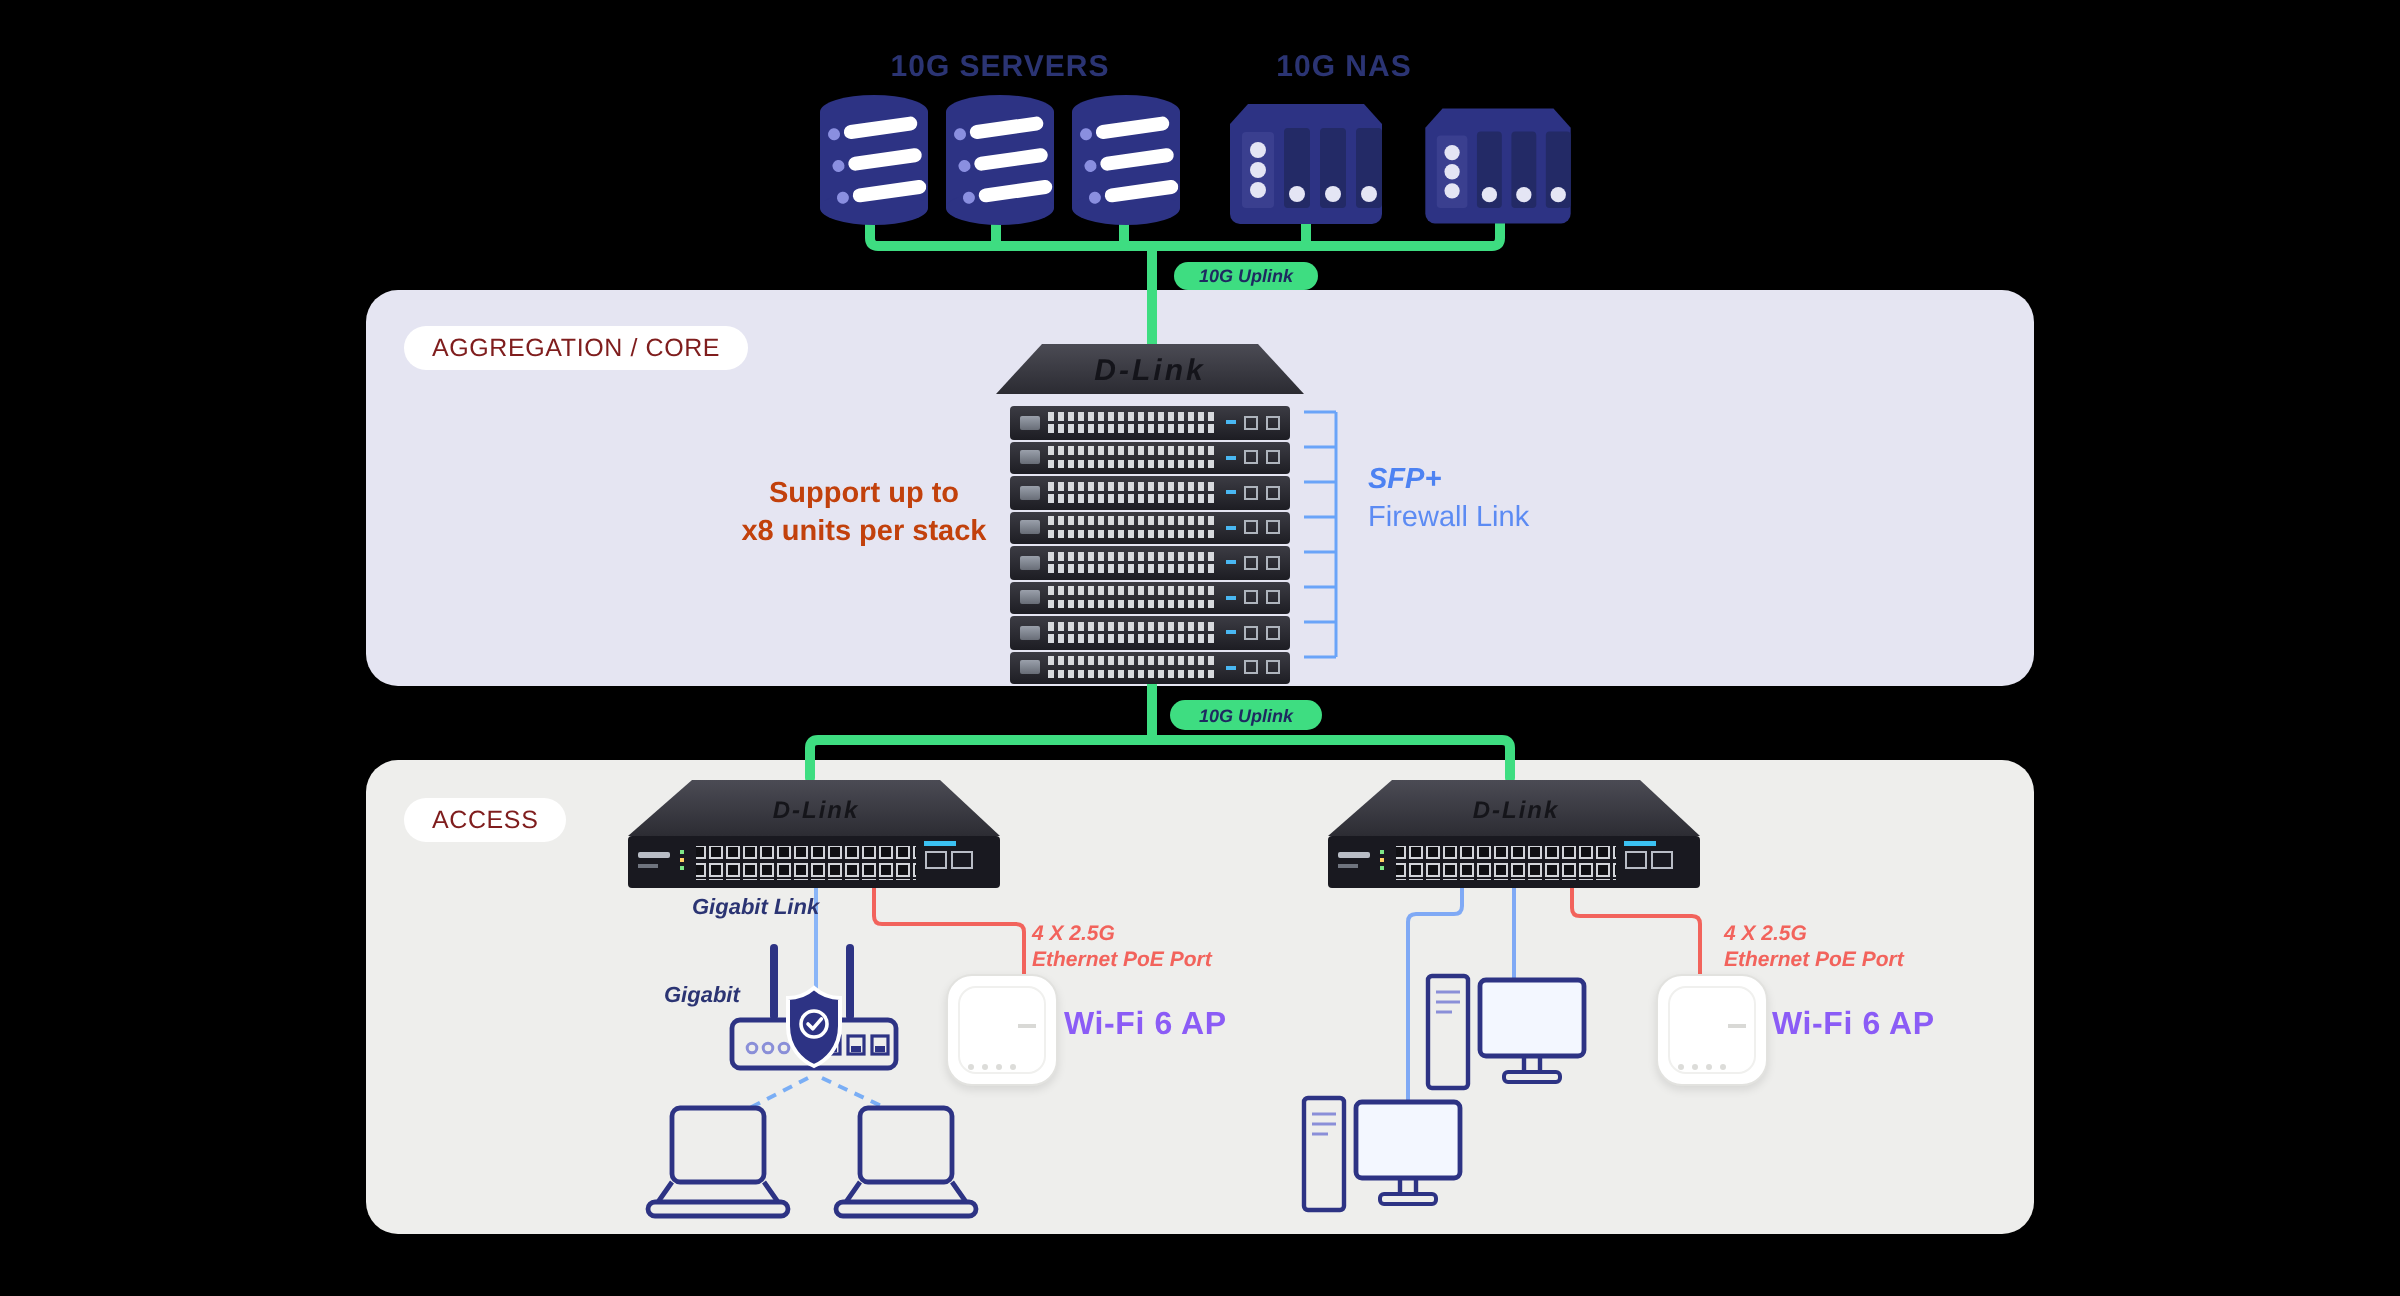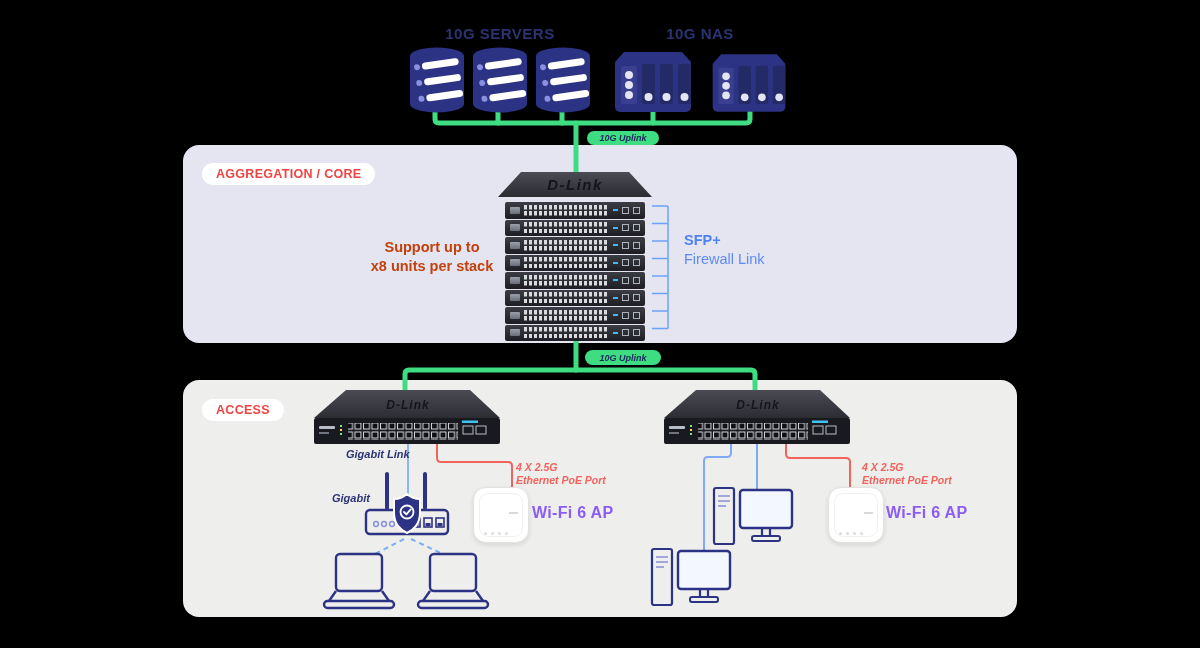--- a/index.html
+++ b/index.html
@@ -3,29 +3,29 @@
 <meta charset="utf-8">
 <style>
   html,body{margin:0;padding:0;background:#000;}
   #canvas{position:relative;width:1085px;height:648px;background:#000;overflow:hidden;
           font-family:"Liberation Sans","DejaVu Sans",sans-serif;}
   .abs{position:absolute;}
   .panel{position:absolute;border-radius:16px;}
   .panel-agg{left:183px;top:145px;width:834px;height:198px;background:#e5e5f2;}
   .panel-acc{left:183px;top:380px;width:834px;height:237px;background:#eeeeec;}
   .badge{position:absolute;height:22px;line-height:22px;padding:0 14px;border-radius:12px;background:#fff;
-         color:#ef4444;font-size:12.5px;font-weight:bold;letter-spacing:.3px;}
+         color:#7f1d1d;font-size:12.5px;font-weight:normal;letter-spacing:.3px;}
   .src-label{position:absolute;width:160px;text-align:center;color:#2b3473;font-size:15px;font-weight:bold;letter-spacing:.5px;}
   .pill{position:absolute;background:#3edd81;border-radius:8px;display:flex;align-items:center;justify-content:center;
         color:#1e2a60;font-size:9px;font-weight:bold;font-style:italic;text-align:right;}
   .support{position:absolute;left:352px;top:238px;width:160px;text-align:center;color:#c2410c;
            font-size:14.5px;line-height:19px;font-weight:600;}
   .support b{font-weight:800;}
   .stacklabel{position:absolute;left:684px;top:231px;font-size:14.5px;line-height:19px;color:#5c8bf3;}
-  .stacklabel .b{font-weight:bold;color:#4d82f2;display:block;}
+  .stacklabel .b{font-weight:bold;color:#4d82f2;display:block;font-style:italic;}
   .smallcap{position:absolute;color:#2b3473;font-size:11px;font-weight:bold;font-style:italic;}
   .poetext{position:absolute;color:#f2635c;font-size:10.5px;line-height:13px;font-weight:bold;font-style:italic;}
   .aptext{position:absolute;color:#8b5cf6;font-size:16px;font-weight:600;letter-spacing:.3px;}
   
   .stack{position:absolute;left:497px;top:171px;width:156px;}
   .stack .units{margin-left:8px;width:140px;display:flex;flex-direction:column;gap:1px;}
   .unit{height:16.5px;background:linear-gradient(180deg,#3c3c44,#1d1d23);border-radius:2px;
         display:flex;align-items:center;padding:0 5px;gap:4px;box-sizing:border-box;}
   .unit .ledblock{width:10px;height:7px;background:linear-gradient(180deg,#9aa0ab,#686d77);border-radius:1px;flex:none;}
   .unit .ports{flex:1;height:11px;
@@ -72,21 +72,21 @@
       <path d="M786,440 V454 Q786,458 790,458 H846 Q850,458 850,462 V490"></path>
     </g>
 
     <g stroke="#7aaef5" stroke-width="2" fill="none" stroke-dasharray="5 4">
       <path d="M404,539 L371,556"></path>
       <path d="M411,539 L447,556"></path>
     </g>
   </svg>
 
   <div class="src-label" style="left:420px;top:25px;">10G SERVERS</div>
-  <div class="src-label" style="left:620px;top:25px;">10G NAS</div>
+  <div class="src-label" style="left:592px;top:25px;">10G NAS</div>
 
   <svg class="abs" style="left:409px;top:46px" width="56" height="68" viewBox="0 0 56 68">
     <ellipse cx="28" cy="10" rx="27" ry="8.5" fill="#2d3384"></ellipse>
       <rect x="1" y="10" width="54" height="48" fill="#2d3384"></rect>
       <ellipse cx="28" cy="58" rx="27" ry="8.5" fill="#2d3384"></ellipse>
     <g transform="rotate(-8 28 34)">
         <rect x="15" y="15" width="37" height="7" rx="3.5" fill="#fff"></rect>
         <circle cx="10" cy="18.5" r="3" fill="#8a8fe0"></circle>
     <rect x="15" y="31" width="37" height="7" rx="3.5" fill="#fff"></rect>
         <circle cx="10" cy="34.5" r="3" fill="#8a8fe0"></circle>

